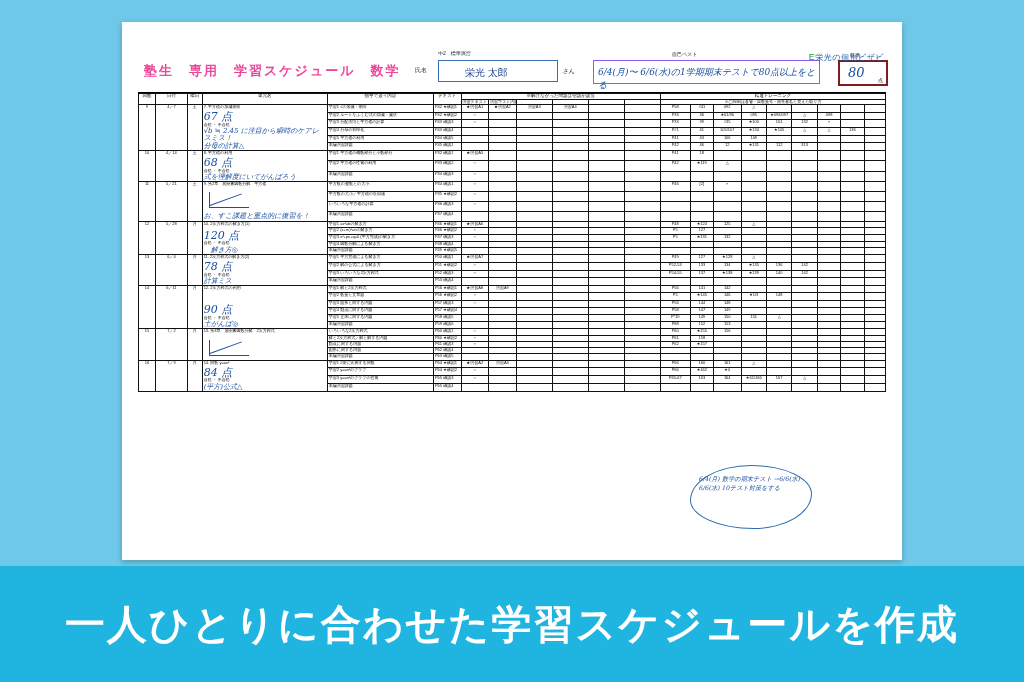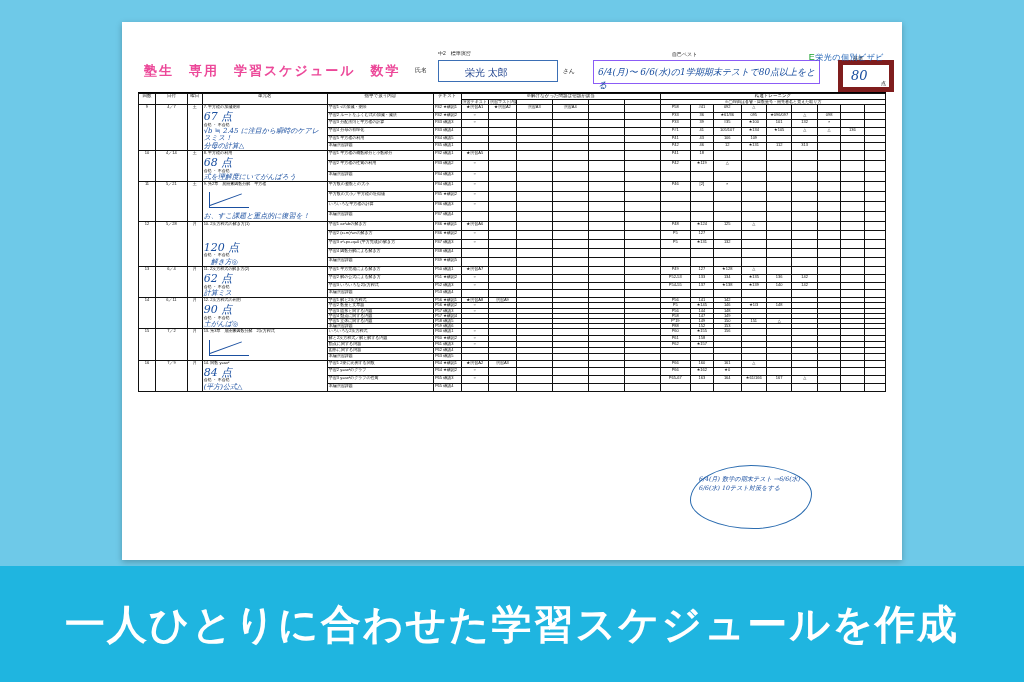--- a/index.html
+++ b/index.html
@@ -32,21 +32,21 @@
   .namebox .lbl{position:absolute;left:-24px;top:5px;font-size:6px;color:#222;}
   .namebox .val{position:absolute;left:26px;top:5px;font-size:10px;color:#1a3e8c;}
   .namebox .san{position:absolute;right:-18px;top:6px;font-size:6px;color:#222;}
   .goalbox{
     position:absolute;left:455px;top:12px;width:225px;height:22px;border:1px solid #8b5cf6;
   }
   .goalbox .cap{position:absolute;left:78px;top:-10px;font-size:5px;color:#222;}
   .goalbox .val{position:absolute;left:4px;top:5px;font-size:9px;color:#1a4fa0;
     font-family:"DejaVu Serif",serif;font-style:italic;}
   .scorebox{
-    position:absolute;left:700px;top:12px;width:46px;height:22px;border:5px solid #7f1d1d;
+    position:absolute;left:700px;top:12px;width:46px;height:22px;border:2px solid #7f1d1d;
   }
   .scorebox .cap{position:absolute;left:10px;top:-10px;font-size:5px;color:#222;}
   .scorebox .val{position:absolute;left:8px;top:3px;font-size:13px;color:#1a4fa0;
     font-family:"DejaVu Serif",serif;font-style:italic;}
   .scorebox .unit{position:absolute;right:3px;bottom:1px;font-size:5px;}
   .brand{position:absolute;right:2px;top:4px;font-size:8px;font-weight:normal;color:#1a5fb4;letter-spacing:.5px;}
   .brand .mark{color:#17a02a;font-size:9px;}
 
   
   table.grid{border-collapse:collapse;width:748px;table-layout:fixed;border-radius:7px;}
@@ -449,21 +449,21 @@
               <td class="c-center mini"></td>
               <td class="c-center mini"></td>
               <td class="c-center mini"></td>
             </tr>
             <tr>
               <td rowspan="5" class="c-center ">12</td>
               <td rowspan="5" class="c-center ">5／28</td>
               <td rowspan="5" class="c-center ">月</td>
               <td rowspan="5">
                 <div>10. 2次方程式の解き方(1)</div>
-                <div class="hand bigscore" style="margin-top: 16px;">120 点</div>
+                <div class="hand bigscore" style="margin-top: 4px;">120 点</div>
                 <div>合格 ・ 不合格</div>
                 <div class="hand memo" style="white-space: pre-line; margin-top: 1px; padding-left: 7px;">解き方◎</div>
               </td>
               <td>学習1 ax²=bの解き方</td>
               <td class="mini">P46 ★確認1</td>
               <td class="c-center">★演習A6</td>
               <td class="c-center"></td>
               <td class="c-center"></td>
               <td class="c-center"></td>
               <td class="c-center"></td>
@@ -553,21 +553,21 @@
               <td class="c-center mini"></td>
               <td class="c-center mini"></td>
               <td class="c-center mini"></td>
             </tr>
             <tr>
               <td rowspan="4" class="c-center ">13</td>
               <td rowspan="4" class="c-center ">6／4</td>
               <td rowspan="4" class="c-center ">月</td>
               <td rowspan="4">
                 <div>11. 2次方程式の解き方(2)</div>
-                <div class="hand bigscore" style="margin-top: 2px;">62 点</div>
+                <div class="hand bigscore" style="margin-top: 2px;">78 点</div>
                 <div>合格 ・ 不合格</div>
                 <div class="hand memo" style="white-space: pre-line; margin-top: 1px;">計算ミス</div>
               </td>
               <td>学習1 平方完成による解き方</td>
               <td class="mini">P50 確認1</td>
               <td class="c-center">★演習A7</td>
               <td class="c-center"></td>
               <td class="c-center"></td>
               <td class="c-center"></td>
               <td class="c-center"></td>
@@ -638,21 +638,21 @@
               <td class="c-center mini"></td>
               <td class="c-center mini"></td>
               <td class="c-center mini"></td>
             </tr>
             <tr>
               <td rowspan="6" class="c-center ">14</td>
               <td rowspan="6" class="c-center ">6／11</td>
               <td rowspan="6" class="c-center ">月</td>
               <td rowspan="6">
                 <div>12. 2次方程式の利用</div>
-                <div class="hand bigscore" style="margin-top: 2px;">90 点</div>
+                <div class="hand bigscore" style="margin-top: 14px;">90 点</div>
                 <div>合格 ・ 不合格</div>
                 <div class="hand memo" style="white-space: pre-line; margin-top: 1px;">土がんば◎</div>
               </td>
               <td>学習1 解と2次方程式</td>
               <td class="mini">P56 ★確認1</td>
               <td class="c-center">★演習A8</td>
               <td class="c-center">演習A9</td>
               <td class="c-center"></td>
               <td class="c-center"></td>
               <td class="c-center"></td>

